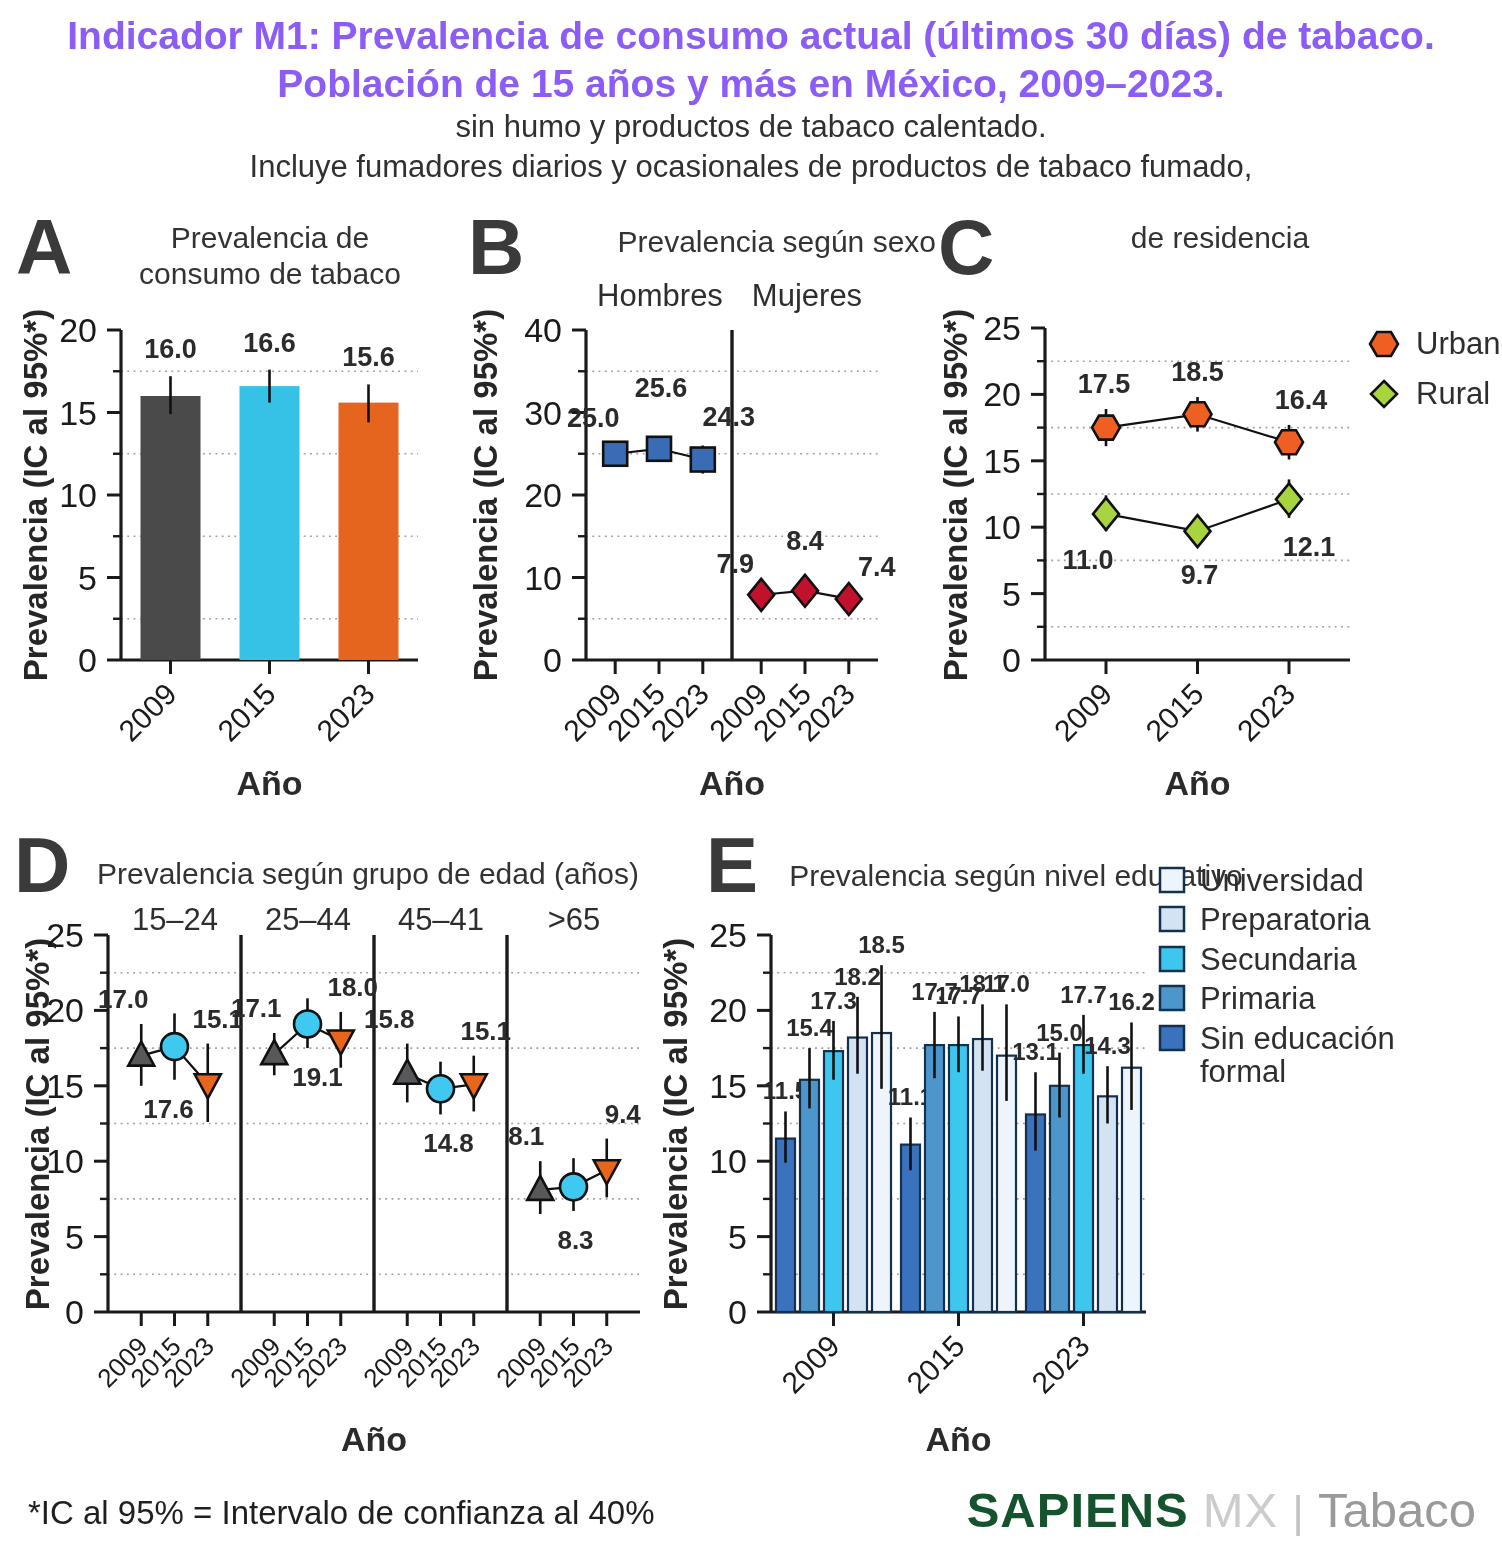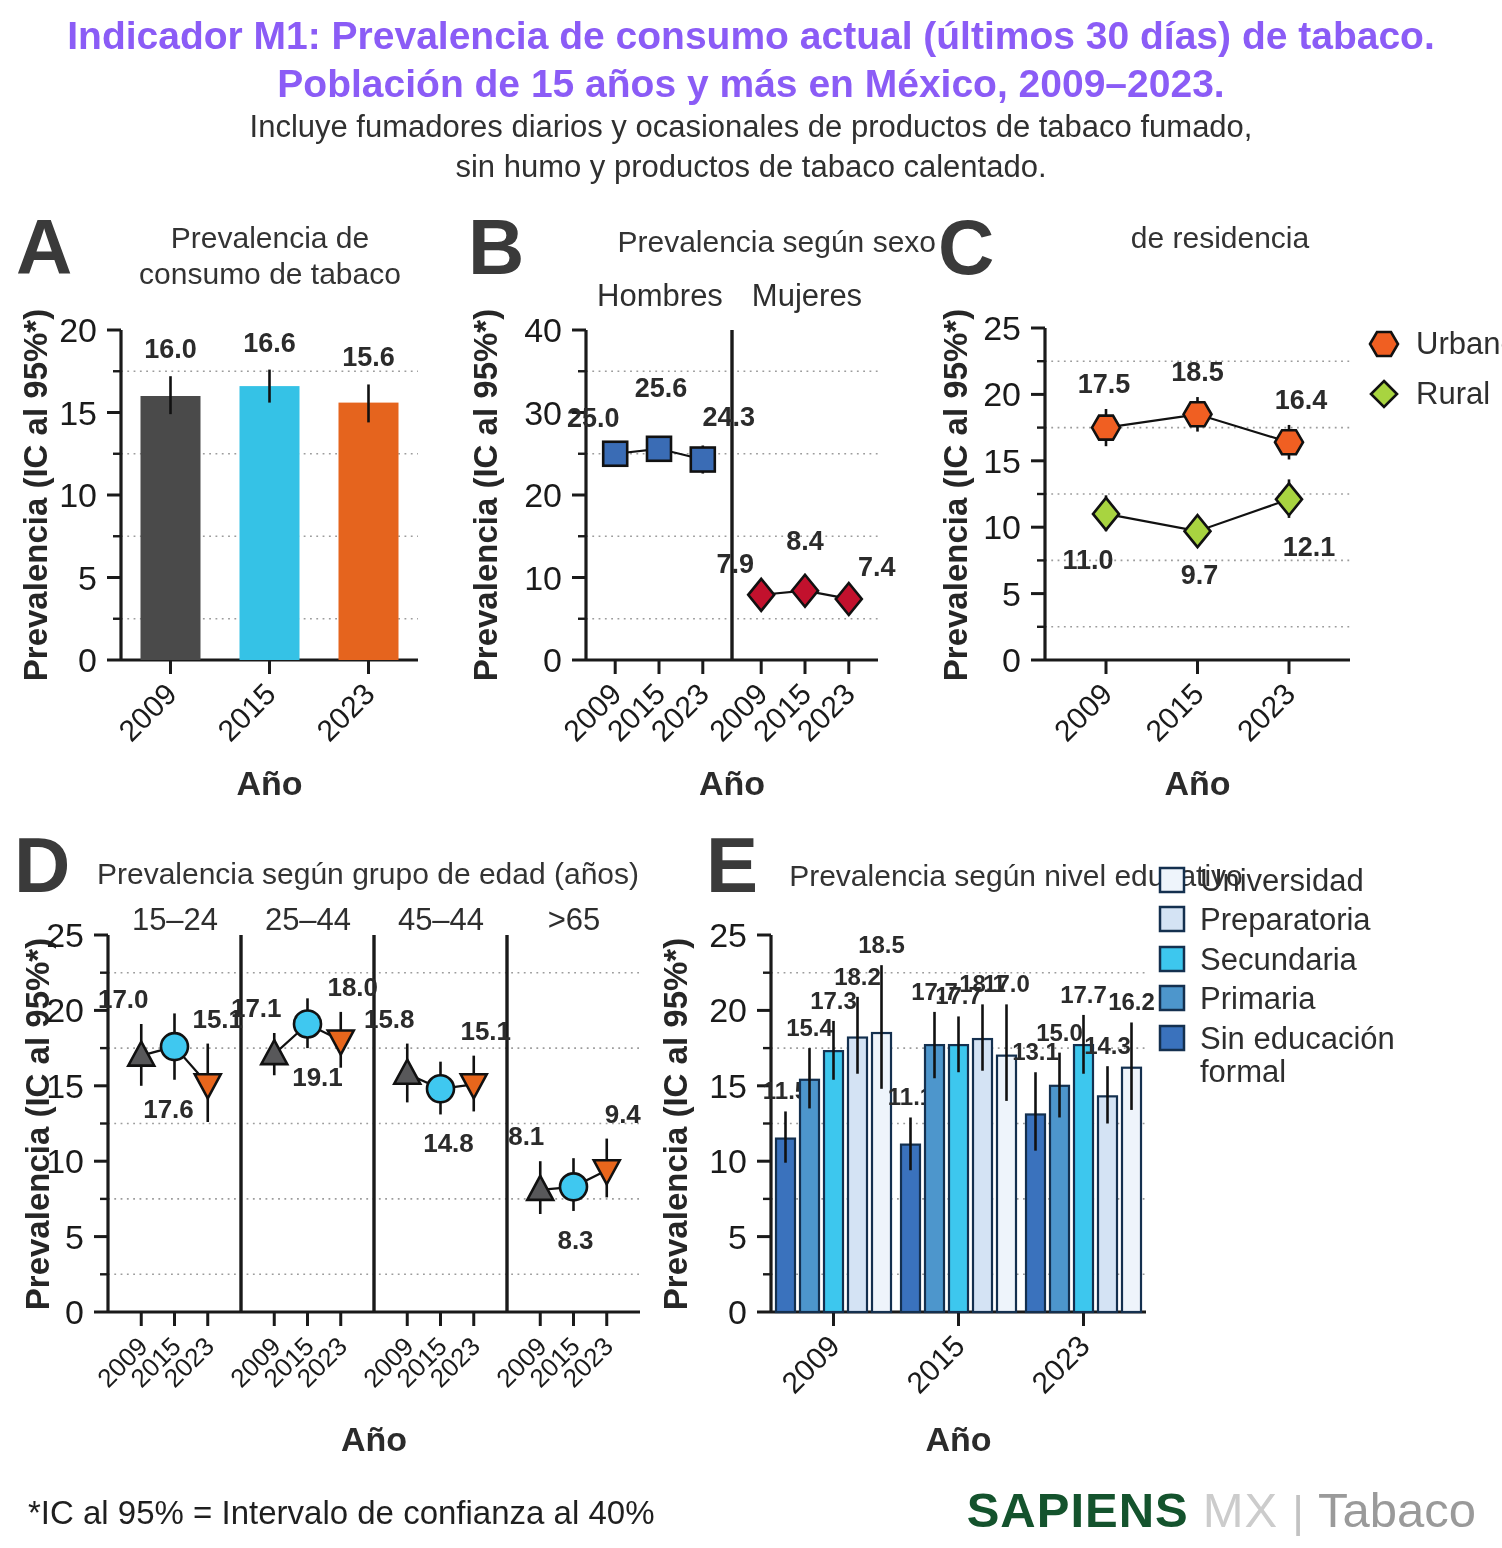--- a/index.html
+++ b/index.html
@@ -25,22 +25,22 @@
   .lg2{font-size:49px;font-weight:400;color:#cccccc;letter-spacing:1px;}
   .lg3{font-size:45px;font-weight:400;color:#c2c2c2;}
   .lg4{font-size:49px;font-weight:400;color:#9a9a9a;}
 </style>
 </head>
 <body>
 
 <div class="hdr">
   <div class="t1">Indicador M1: Prevalencia de consumo actual (últimos 30 días) de tabaco.</div>
   <div class="t1">Población de 15 años y más en México, 2009–2023.</div>
+  <div class="t2">sin humo y productos de tabaco calentado.</div>
   <div class="t2">Incluye fumadores diarios y ocasionales de productos de tabaco fumado,</div>
-  <div class="t2">sin humo y productos de tabaco calentado.</div>
 </div>
 
 <section class="panel" style="left:8px;top:200px;width:452px;height:625px;">
   <div class="letter" style="left:8px;top:8px;">A</div>
   <div class="ptitle" style="left:92px;top:20px;width:340px;">
     <div>Prevalencia de</div>
     <div>consumo de tabaco</div>
   </div>
   <div class="ylab" style="left:28px;top:295px;">Prevalencia (IC al 95%*)</div>
   <svg class="chart" id="svgA" style="top:120px;" width="452" height="520">
@@ -248,21 +248,21 @@
   </div>
 </section>
 
 <section class="panel" style="left:8px;top:828px;width:648px;height:670px;">
   <div class="letter" style="left:6px;top:-2px;">D</div>
   <div class="ptitle" style="left:80px;top:28px;width:560px;">
     <div>Prevalencia según grupo de edad (años)</div>
   </div>
   <span class="subhead" style="left:167px;top:74px;">15–24</span>
   <span class="subhead" style="left:300px;top:74px;">25–44</span>
-  <span class="subhead" style="left:433px;top:74px;">45–44</span>
+  <span class="subhead" style="left:433px;top:74px;">45–41</span>
   <span class="subhead" style="left:566px;top:74px;">&gt;65</span>
   <div class="ylab" style="left:30px;top:296px;">Prevalencia (IC al 95%*)</div>
   <svg class="chart" id="svgD" style="top:75px;" width="648" height="600">
       <line x1="100" y1="371.3" x2="632" y2="371.3" stroke="#9c9c9c" stroke-width="1.6" stroke-dasharray="1.8 4.5"></line>
       <line x1="92" y1="371.3" x2="100" y2="371.3" stroke="#1a1a1a" stroke-width="2.4"></line>
       <line x1="100" y1="295.9" x2="632" y2="295.9" stroke="#9c9c9c" stroke-width="1.6" stroke-dasharray="1.8 4.5"></line>
       <line x1="92" y1="295.9" x2="100" y2="295.9" stroke="#1a1a1a" stroke-width="2.4"></line>
       <line x1="100" y1="220.5" x2="632" y2="220.5" stroke="#9c9c9c" stroke-width="1.6" stroke-dasharray="1.8 4.5"></line>
       <line x1="92" y1="220.5" x2="100" y2="220.5" stroke="#1a1a1a" stroke-width="2.4"></line>
       <line x1="100" y1="145.10000000000002" x2="632" y2="145.10000000000002" stroke="#9c9c9c" stroke-width="1.6" stroke-dasharray="1.8 4.5"></line>

